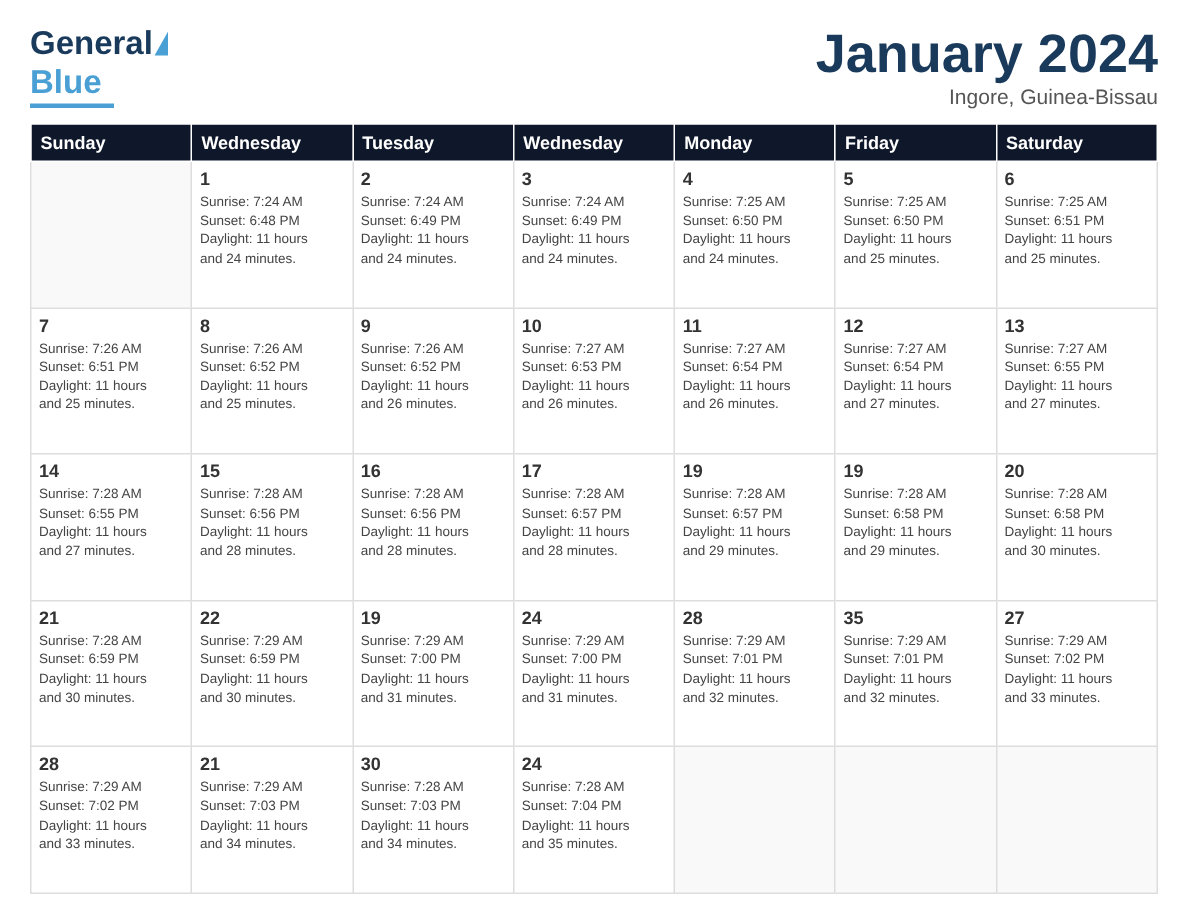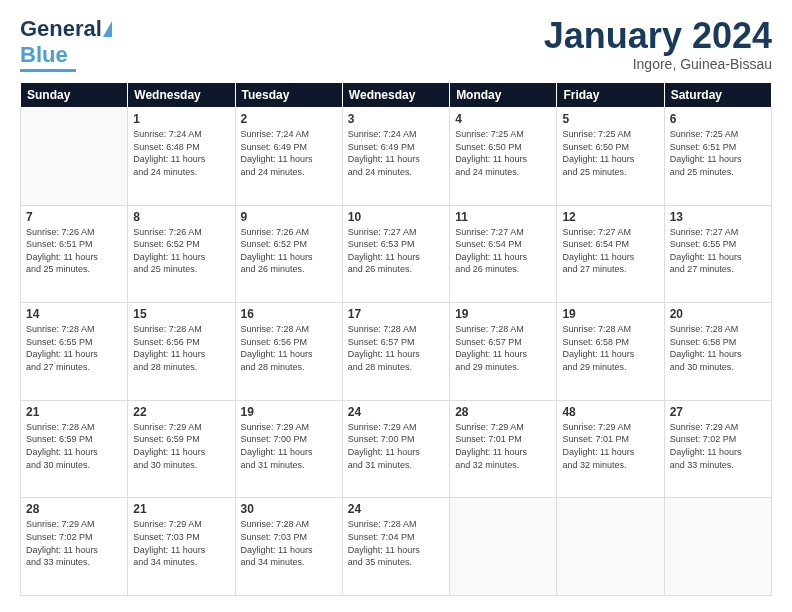--- a/index.html
+++ b/index.html
@@ -291,21 +291,21 @@
 and 31 minutes.</div>
           </td>
           <td>
             <span class="day-number">28</span>
             <div class="day-info" style="white-space: pre-line;">Sunrise: 7:29 AM
 Sunset: 7:01 PM
 Daylight: 11 hours
 and 32 minutes.</div>
           </td>
           <td>
-            <span class="day-number">48</span>
+            <span class="day-number">35</span>
             <div class="day-info" style="white-space: pre-line;">Sunrise: 7:29 AM
 Sunset: 7:01 PM
 Daylight: 11 hours
 and 32 minutes.</div>
           </td>
           <td>
             <span class="day-number">27</span>
             <div class="day-info" style="white-space: pre-line;">Sunrise: 7:29 AM
 Sunset: 7:02 PM
 Daylight: 11 hours

